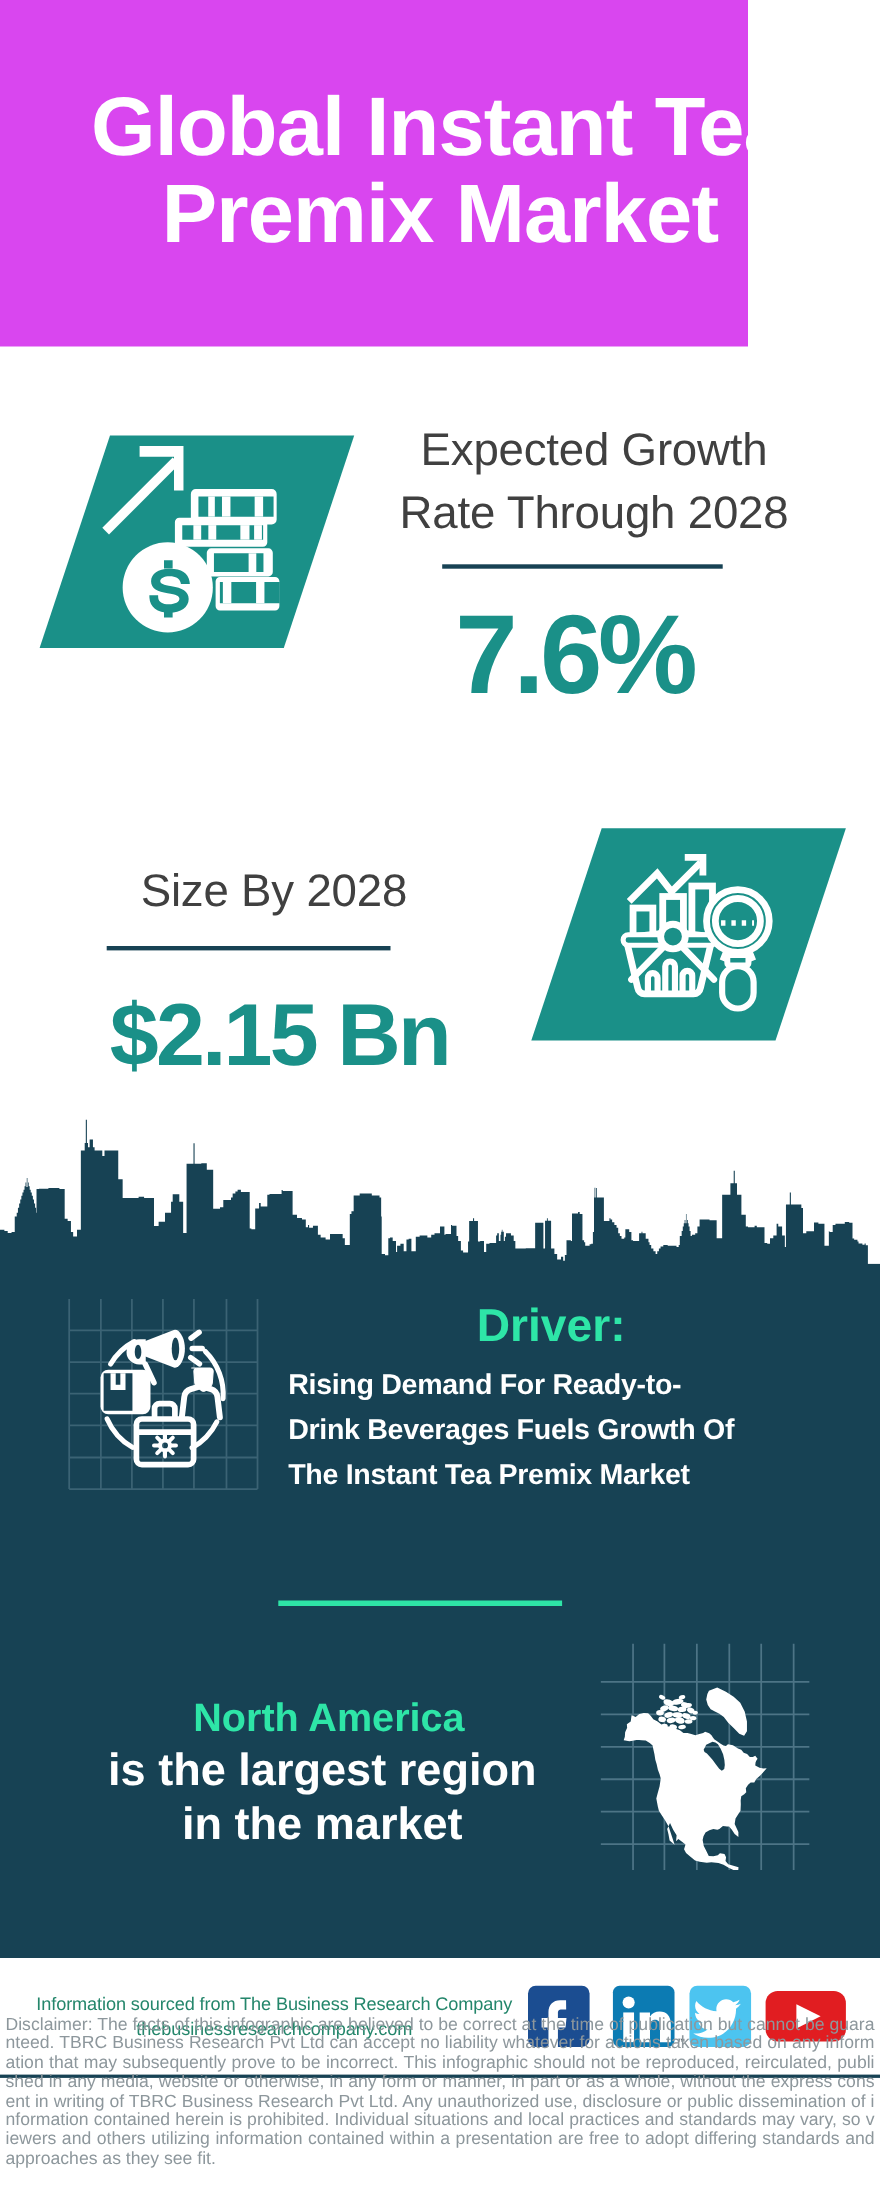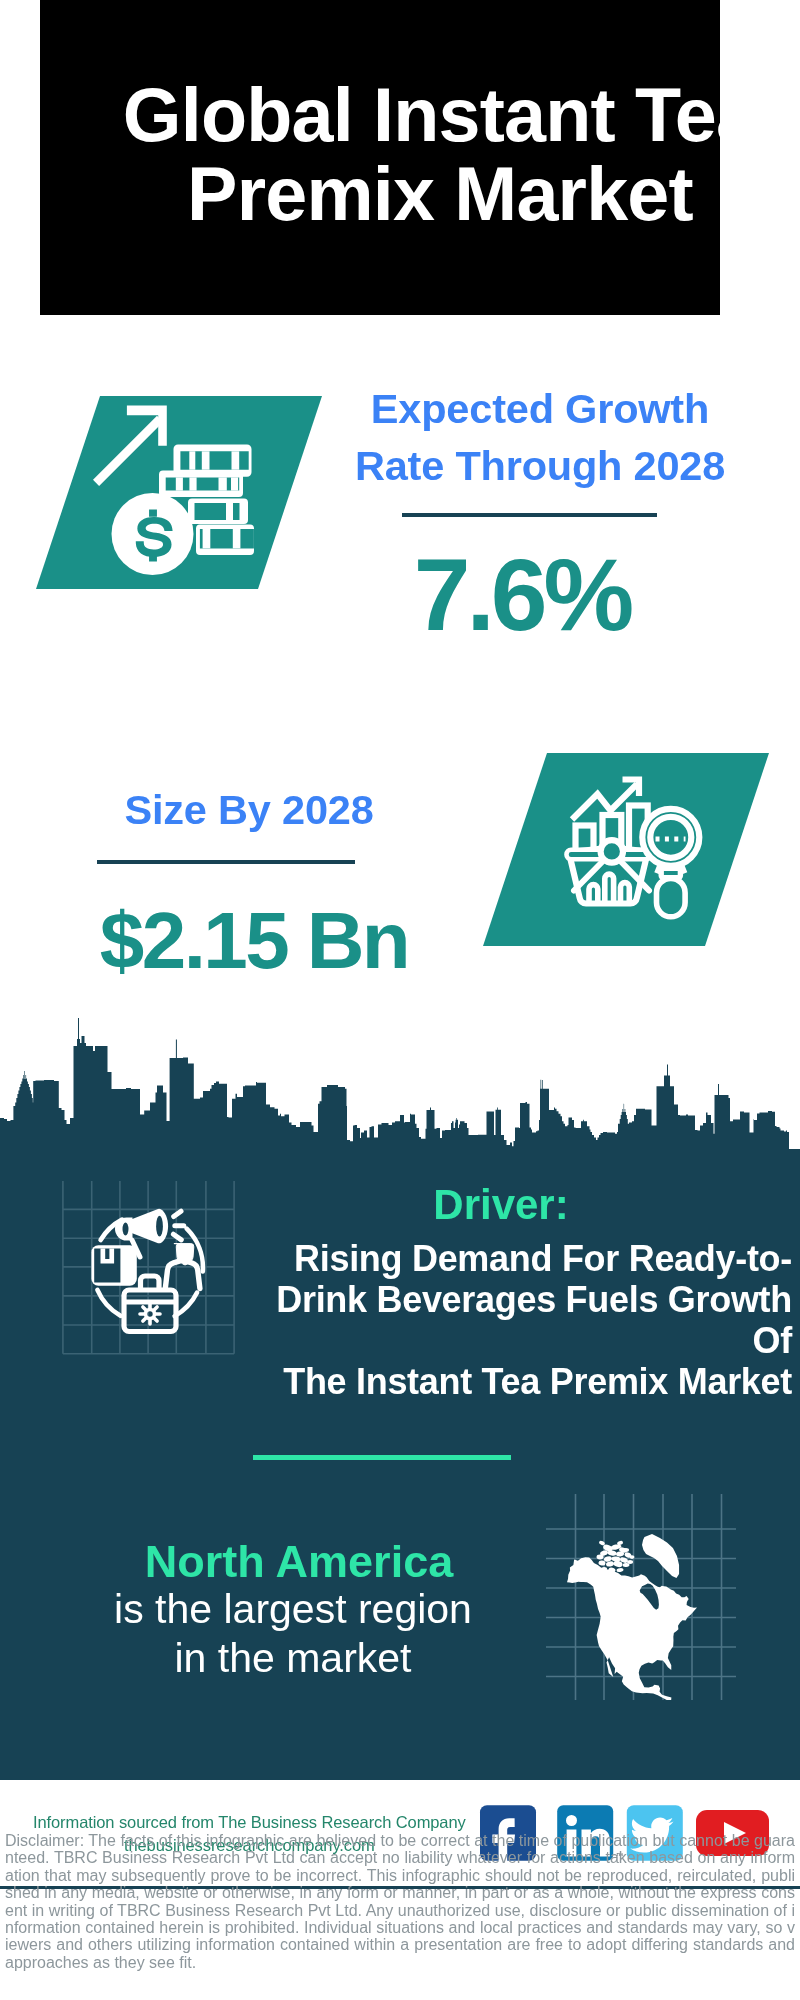--- a/index.html
+++ b/index.html
@@ -1,34 +1,34 @@
 <!DOCTYPE html>
 <html><head>
 <meta charset="utf-8">
 <style>
   html,body{margin:0;padding:0;}
   body{width:800px;height:2000px;background:#ffffff;font-family:"Liberation Sans",sans-serif;overflow:hidden;}
   .page{position:relative;width:800px;height:2000px;overflow:hidden;background:#fff;}
-  .hdr{position:absolute;left:0;top:0;width:680px;height:315px;background:#000000;margin-left:40px;}
+  .hdr{position:absolute;left:0;top:0;width:680px;height:315px;background:#d946ef;}
   .hdr h1{position:absolute;left:0;top:76px;width:800px;margin:0;text-align:center;color:#ffffff;
     font-size:75.5px;font-weight:bold;line-height:79px;letter-spacing:-0.8px;}
   .icon-panel{position:absolute;}
-  .stat-txt{position:absolute;text-align:center;color:#3b82f6;font-weight:bold;
+  .stat-txt{position:absolute;text-align:center;color:#404040;font-weight:normal;
     font-size:41.5px;line-height:57px;letter-spacing:-0.2px;}
   .stat-rule{position:absolute;height:4px;background:#174254;}
   .stat-val{position:absolute;text-align:center;color:#1A9088;font-weight:bold;
     font-size:102px;line-height:102px;letter-spacing:-4px;}
   .dark{position:absolute;left:0;top:1149px;width:800px;height:631px;background:#174254;}
   .skyline{position:absolute;left:0;top:1015px;width:800px;height:135px;display:block;}
   .drv-title{position:absolute;color:#2EE5A7;font-weight:bold;font-size:42px;line-height:42px;text-align:center;}
-  .drv-body{position:absolute;color:#ffffff;font-weight:bold;font-size:36px;line-height:41px;
-     text-align:right;letter-spacing:-0.3px;}
+  .drv-body{position:absolute;color:#ffffff;font-weight:bold;font-size:26px;line-height:41px;
+     text-align:left;letter-spacing:-0.3px;}
   .mint-rule{position:absolute;height:5px;background:#2EE5A7;}
-  .reg-name{position:absolute;color:#2EE5A7;font-weight:bold;font-size:45px;line-height:41.5px;text-align:center;}
-  .reg-sub{position:absolute;color:#ffffff;font-weight:normal;font-size:41px;line-height:49px;text-align:center;}
+  .reg-name{position:absolute;color:#2EE5A7;font-weight:bold;font-size:36px;line-height:41.5px;text-align:center;}
+  .reg-sub{position:absolute;color:#ffffff;font-weight:bold;font-size:41px;line-height:49px;text-align:center;}
   .foot-src{position:absolute;color:#24866B;font-size:16.5px;line-height:22.5px;letter-spacing:-0.1px;}
   .foot-rule{position:absolute;left:0;top:1886px;width:800px;height:3px;background:#174254;}
   .disc{position:absolute;left:5px;top:1832px;width:790px;color:#8d979c;font-size:16px;
     line-height:17.4px;text-align:justify;word-break:break-all;}
 </style>
 </head>
 <body>
 
 <div class="page">
 

